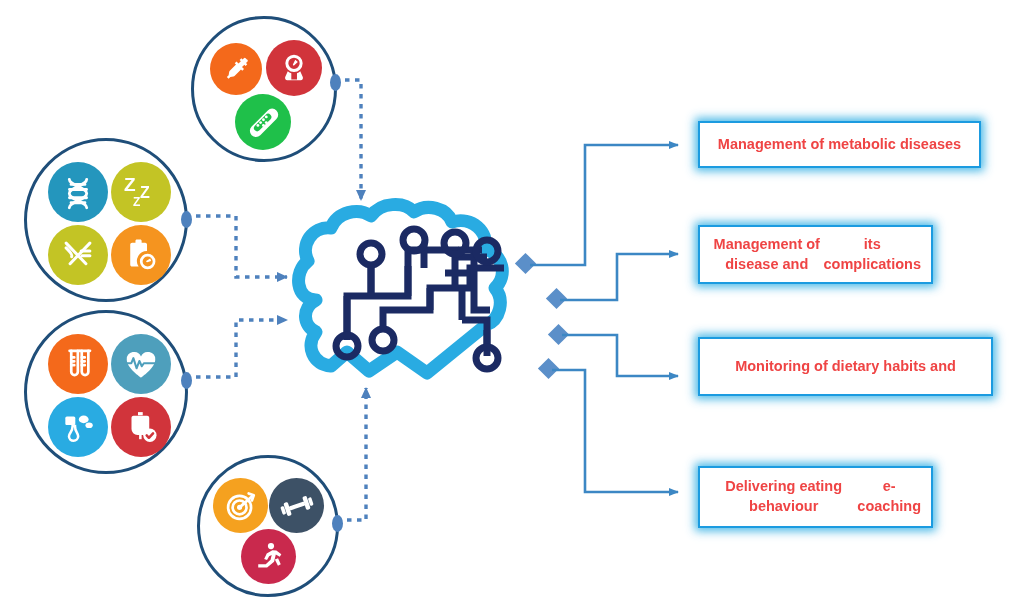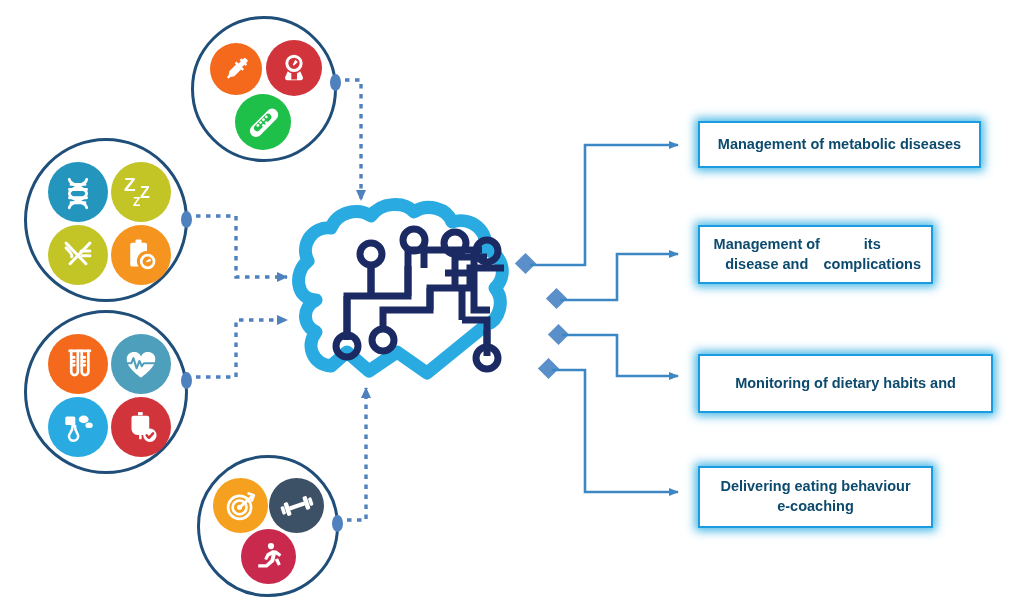--- a/index.html
+++ b/index.html
@@ -40,21 +40,21 @@
   }
 
   
   .outbox{
     position:absolute;
     background:#ffffff;
     border:2px solid #1B9BE0;
     box-sizing:border-box;
     display:flex;align-items:center;justify-content:center;
     text-align:center;
-    color:#0c4a6e;
+    color:#ef4444;
     font-weight:bold;
     font-size:14.5px;
     line-height:1.35;
     padding:12px 10px;
     box-shadow:0 0 9px 3px rgba(41,171,226,0.85);
   }
   .outbox span{display:block;}
 </style>
 </head>
 <body>
@@ -291,22 +291,22 @@
 
   <div class="outbox" style="left:698px;top:121px;width:283px;height:47px;">
     <span>Management of metabolic diseases</span>
   </div>
 
   <div class="outbox" style="left:698px;top:225px;width:235px;height:59px;flex-direction:row;">
     <span>Management of disease and</span>
     <span>its complications</span>
   </div>
 
-  <div class="outbox" style="left:698px;top:354px;width:295px;height:59px;flex-direction:column;">
+  <div class="outbox" style="left:698px;top:337px;width:295px;height:59px;flex-direction:column;">
     <span>Monitoring of dietary habits and</span>
   </div>
 
-  <div class="outbox" style="left:698px;top:466px;width:235px;height:62px;flex-direction:column;">
+  <div class="outbox" style="left:698px;top:466px;width:235px;height:62px;">
     <span>Delivering eating behaviour</span>
     <span>e-coaching</span>
   </div>
 
 </div>
 
 </body></html>

